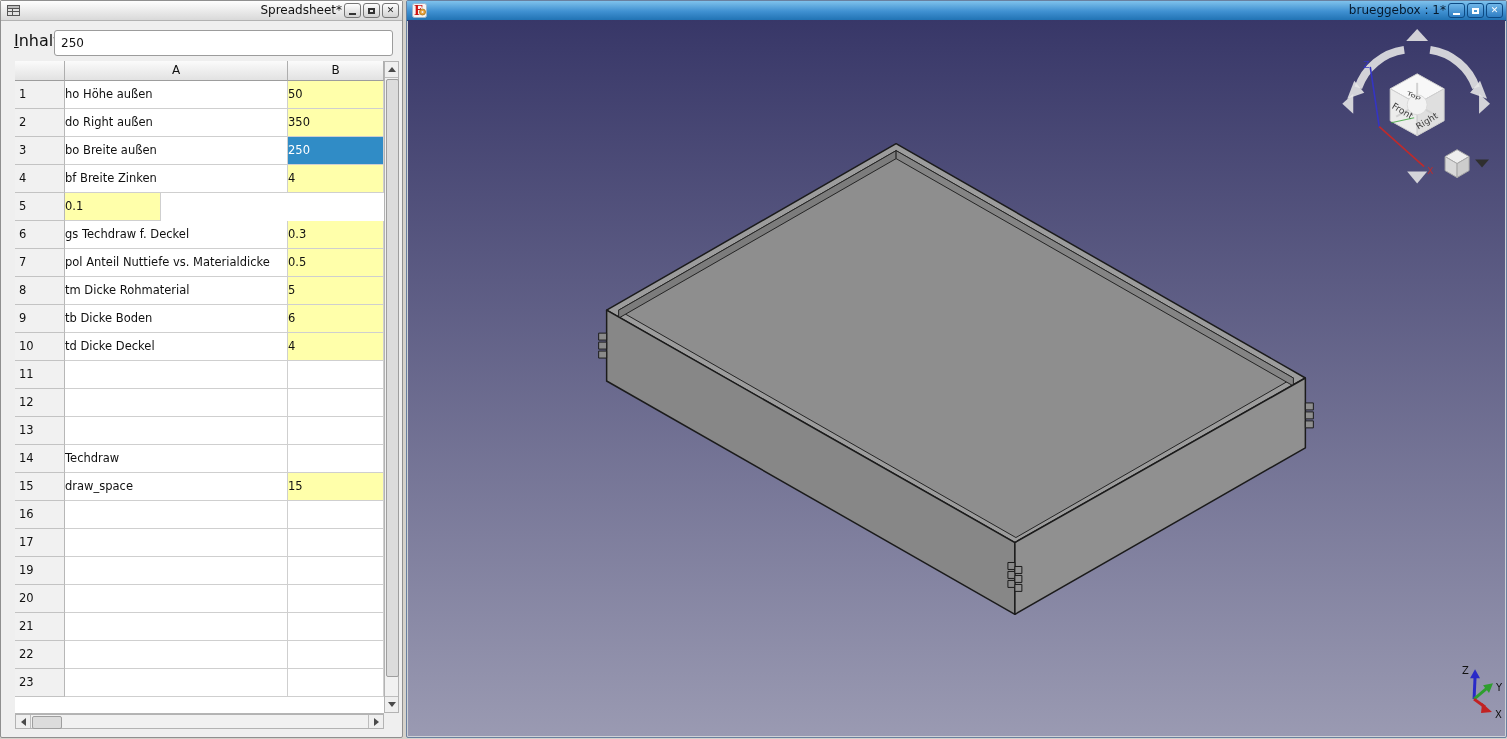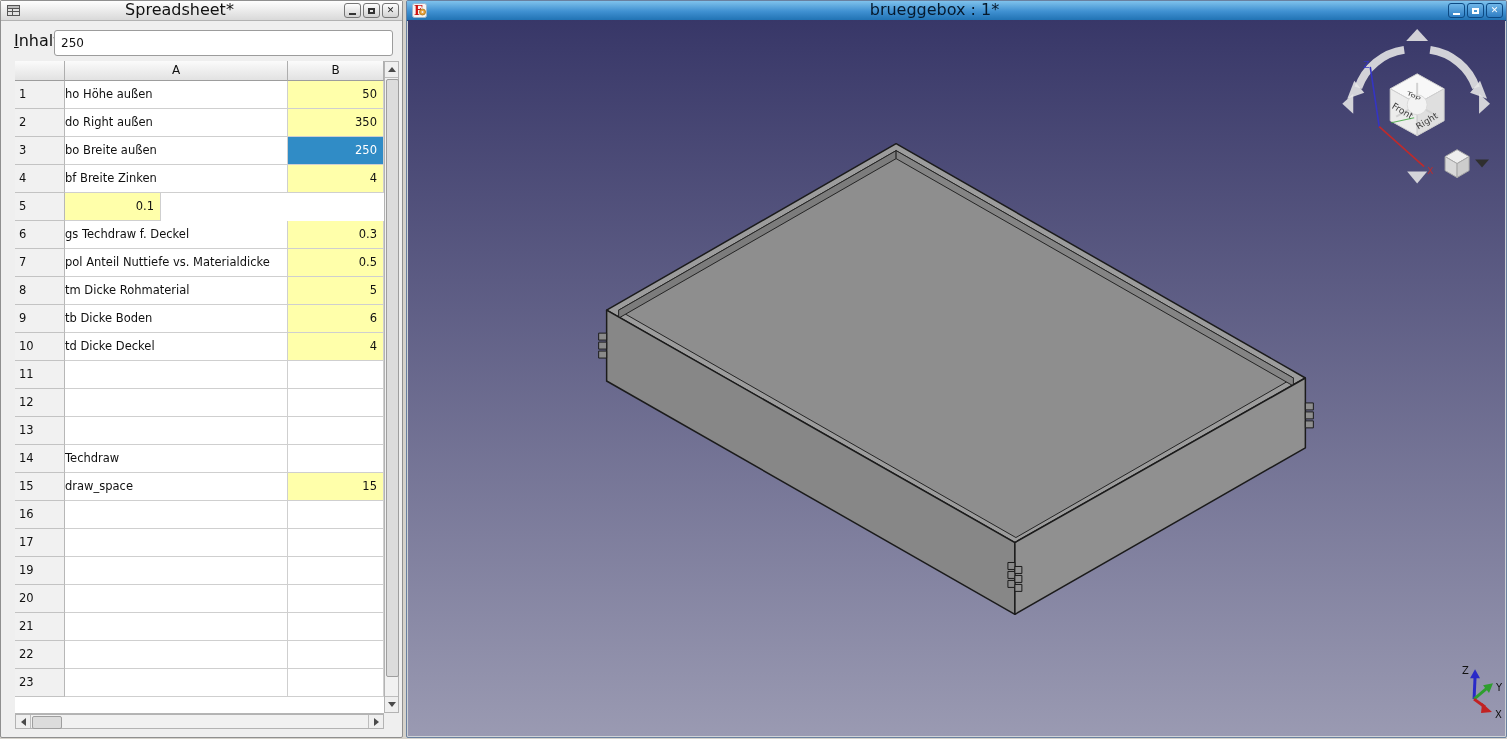--- a/index.html
+++ b/index.html
@@ -8,22 +8,22 @@
        -webkit-font-smoothing:antialiased}
   .win{position:absolute;box-sizing:border-box}
   .win-left{left:0;top:0;width:403px;height:738px;background:#efefef;
             border:1px solid #8f8f8f;border-radius:2px}
   .win-right{left:406px;top:0;width:1101px;height:738px;background:#cfd2d6;
              border:1px solid #69809f;border-radius:2px}
   .titlebar{position:relative;height:19px;background:linear-gradient(#fefefe,#d9d9d9);
             border-bottom:1px solid #b2b2b2}
   .titlebar.blue{background:linear-gradient(#7fc2ec 0%,#3f90d1 55%,#2173b4 100%);
                  border-bottom:1px solid #154a80}
-  .titlebar .title{position:absolute;left:16px;right:60px;text-align:center;
-                   line-height:18px;font-size:16px;color:#111;white-space:nowrap;
+  .titlebar .title{position:absolute;left:16px;right:60px;text-align:right;
+                   line-height:18px;font-size:12px;color:#111;white-space:nowrap;
                    overflow:hidden}
   .titlebar.blue .title{color:#06192c}
   .tb-icon{position:absolute;left:5px;top:2px;width:15px;height:15px}
   .tb-btns{position:absolute;right:3px;top:2px;display:flex;gap:2px}
   .tb-btn{width:17px;height:15px;border:1px solid #767676;border-radius:3px;
           background:linear-gradient(#fdfdfd,#d2d2d2);display:flex;
           align-items:center;justify-content:center;box-sizing:border-box;cursor:default}
   .titlebar.blue .tb-btn{background:linear-gradient(#6fb6e8,#2e7dc3);border-color:#0d4a83}
   .g-min{width:7px;height:2px;background:#333;margin-top:7px}
   .g-max{width:7px;height:6px;border:2px solid #333;box-sizing:border-box}
@@ -46,21 +46,21 @@
   .hcell{box-sizing:border-box;border-right:1px solid #aeaeae;border-bottom:1px solid #9d9d9d;
          background:linear-gradient(#fbfbfb,#e2e2e2);font-size:12px;color:#111;
          text-align:center;line-height:19px}
   .h-corner{width:50px}.h-a{width:223px}.h-b{width:96px}
   .trow{display:flex;height:28px}
   .cell{box-sizing:border-box;border-right:1px solid #cfcfcf;border-bottom:1px solid #cfcfcf;
         font-size:11.5px;color:#111;line-height:27px;white-space:nowrap;overflow:hidden}
   .rownum{width:50px;background:#f1f1f1;border-right:1px solid #b7b7b7;
           border-bottom:1px solid #c3c3c3;padding-left:4px}
   .colA{width:223px;background:#fff}
-  .colB{width:96px;padding-right:6px;text-align:right;background:#fff}
+  .colB{width:96px;padding-right:6px;text-align:left;background:#fff}
   .colB.alias{background:#ffffaa}
   .colB.selected{background:#308cc6;color:#fff}
 
   
   .vscroll{position:absolute;left:383px;top:60px;width:15px;height:652px;
            background:#f1f1f1;border:1px solid #b3b3b3;box-sizing:border-box}
   .hscroll{position:absolute;left:14px;top:713px;width:369px;height:15px;
            background:#f1f1f1;border:1px solid #b3b3b3;box-sizing:border-box}
   .sb-btn{position:absolute;background:#efefef;display:flex;align-items:center;
           justify-content:center}

